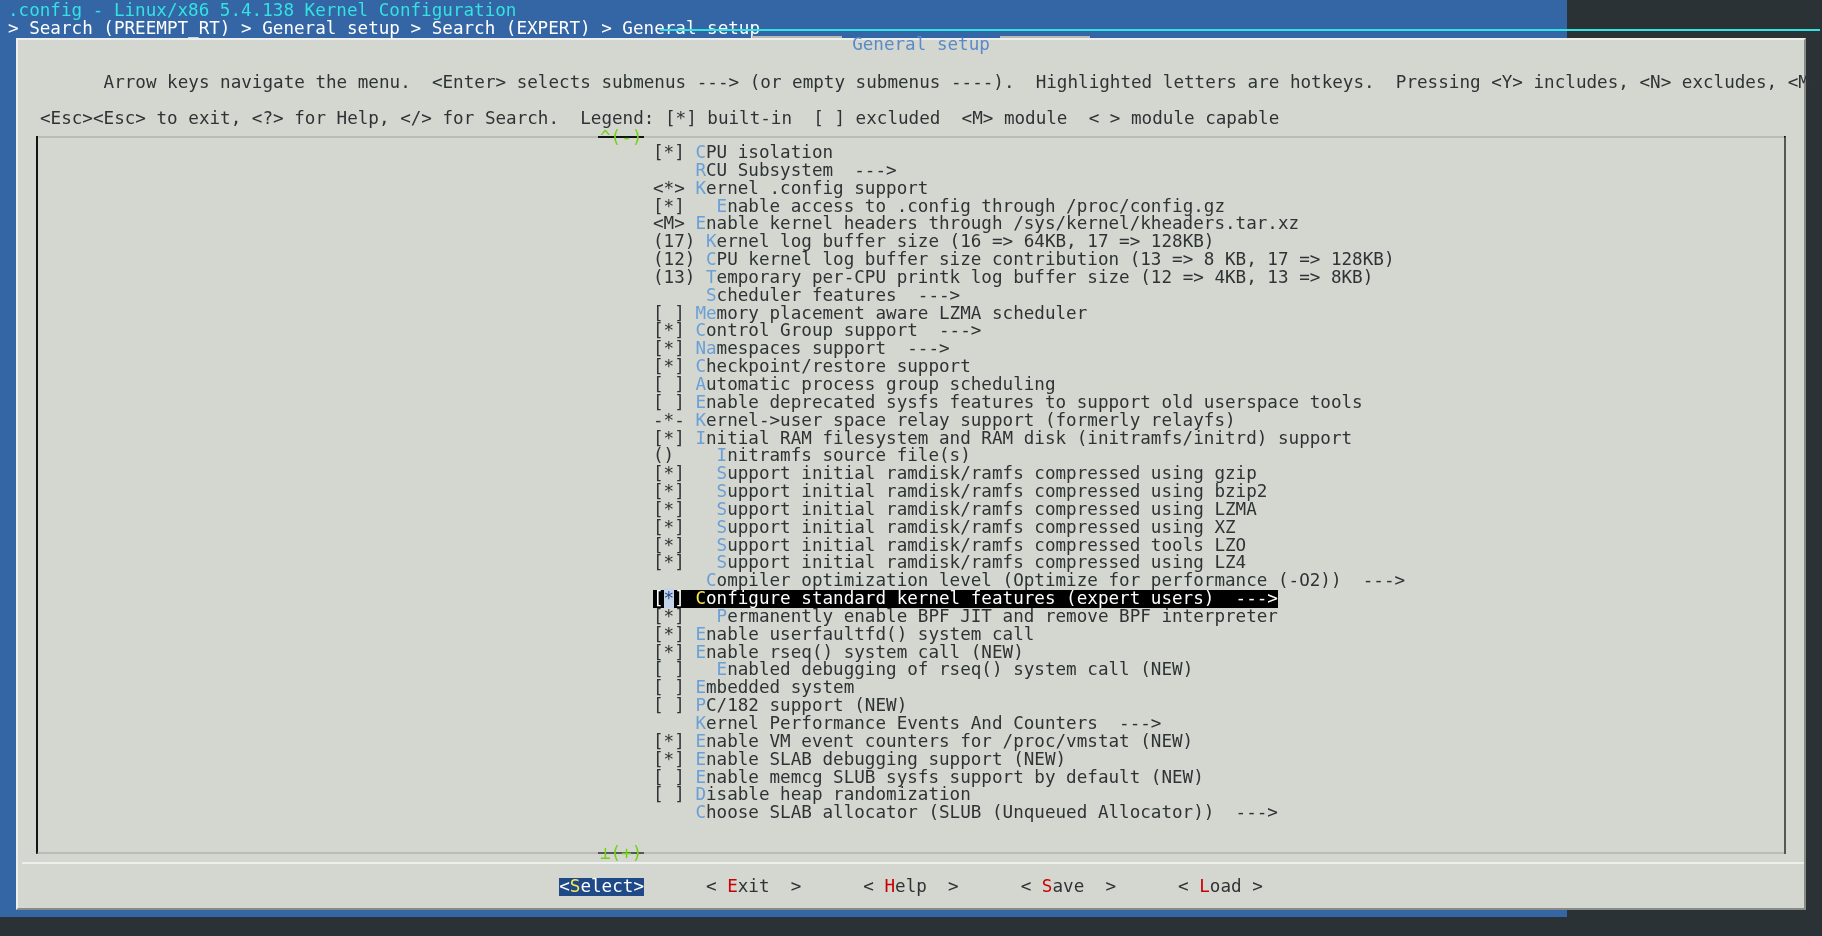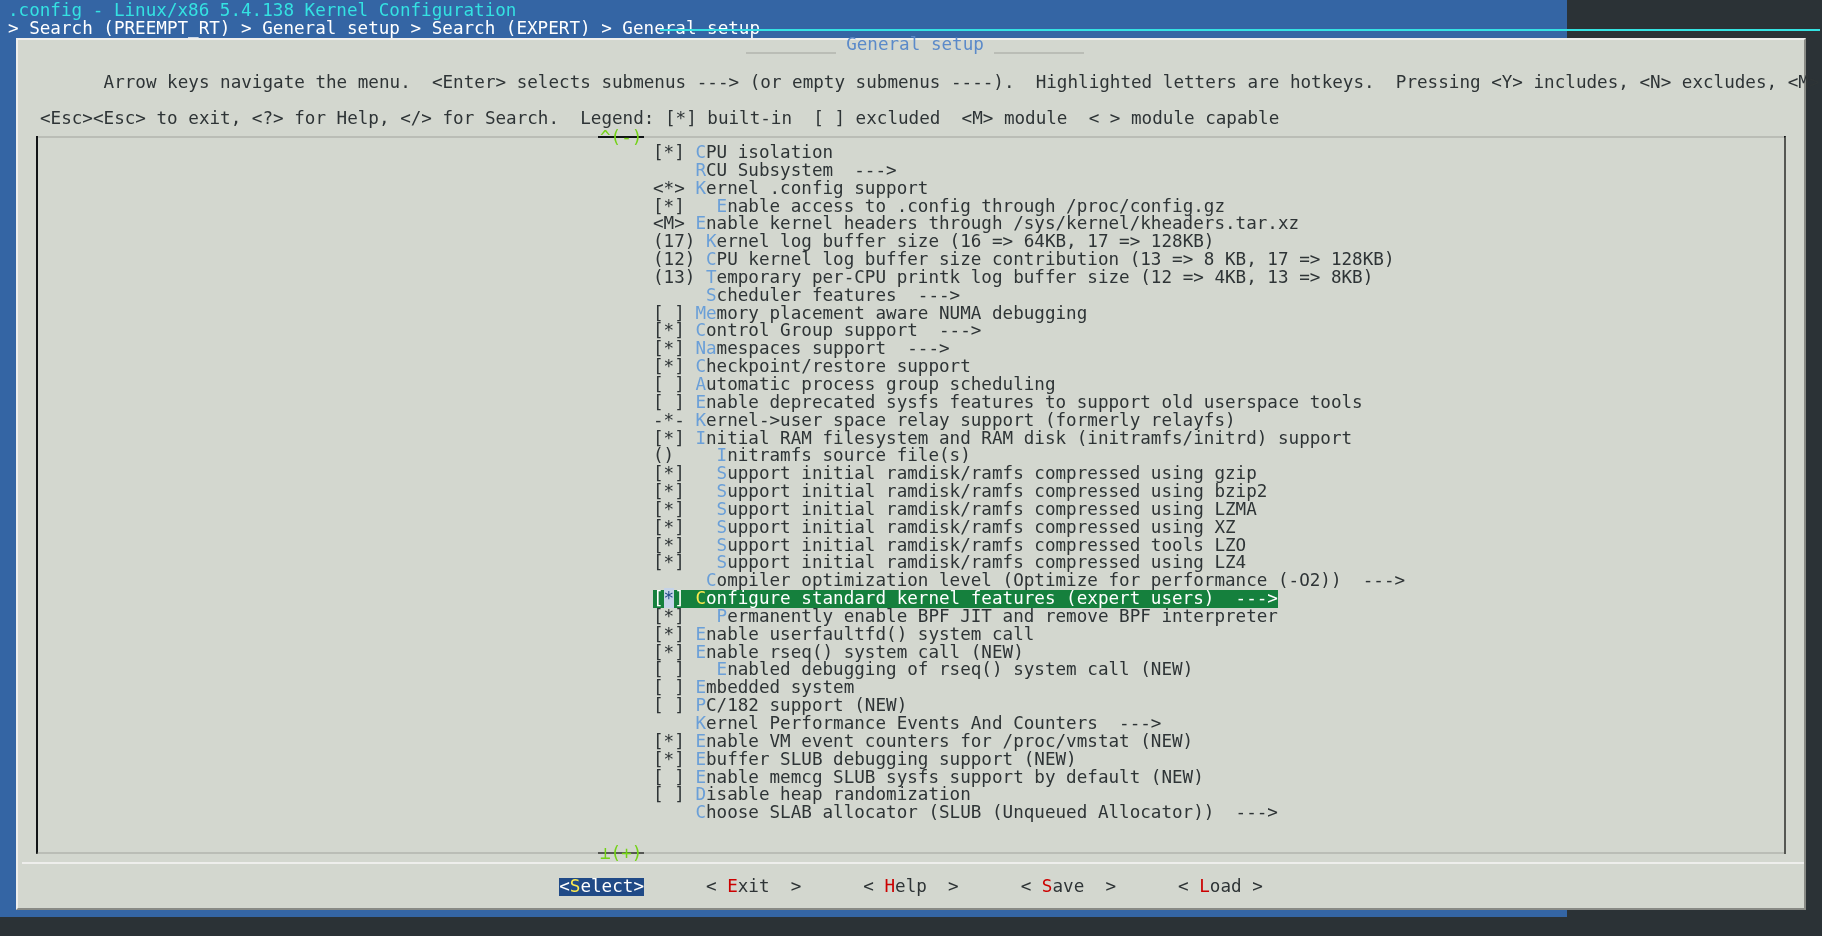--- a/index.html
+++ b/index.html
@@ -55,24 +55,24 @@
     box-sizing: border-box;
     border-top: 2px solid #eeeeec;
     border-left: 2px solid #eeeeec;
     border-right: 2px solid #888a85;
     border-bottom: 2px solid #888a85;
   }
 
   
   .dlg-title-row {
     position: absolute;
-    left: 4px; top: -4px;
+    left: 10px; top: -4px;
     width: 100%;
     display: flex;
-    align-items: flex-end;
+    align-items: flex-start;
     justify-content: center;
     gap: 10px;
   }
   .dlg-rule {
     height: 2px;
     background: #babdb6;
     flex: 0 0 auto;
   }
   .dlg-rule.l { width: 90px; }
   .dlg-rule.r { width: 90px; }
@@ -136,21 +136,21 @@
   .row {
     height: 17.85px;
     line-height: 17.85px;
     white-space: pre;
     color: #2e3436;
     padding-left: 583px;
     box-sizing: border-box;
   }
   .row .hk { color: #6a9fd8; }
   .row.sel {
-    background: #15803d;
+    background: #000000;
     color: #ffffff;
     display: inline-block;
     padding-left: 0;
     margin-left: 583px;
   }
   .row.sel .hk { color: #fce94f; }
   .row.sel .cur {
     background: #c5d3e8;
     color: #204a87;
   }
@@ -217,21 +217,21 @@
       <div id="menu">
           <div class="row"><span>[*] </span><span class="hk">C</span><span>PU isolation</span></div>
           <div class="row"><span>    </span><span class="hk">R</span><span>CU Subsystem  ---&gt;</span></div>
           <div class="row"><span>&lt;*&gt; </span><span class="hk">K</span><span>ernel .config support</span></div>
           <div class="row"><span>[*]   </span><span class="hk">E</span><span>nable access to .config through /proc/config.gz</span></div>
           <div class="row"><span>&lt;M&gt; </span><span class="hk">E</span><span>nable kernel headers through /sys/kernel/kheaders.tar.xz</span></div>
           <div class="row"><span>(17) </span><span class="hk">K</span><span>ernel log buffer size (16 =&gt; 64KB, 17 =&gt; 128KB)</span></div>
           <div class="row"><span>(12) </span><span class="hk">C</span><span>PU kernel log buffer size contribution (13 =&gt; 8 KB, 17 =&gt; 128KB)</span></div>
           <div class="row"><span>(13) </span><span class="hk">T</span><span>emporary per-CPU printk log buffer size (12 =&gt; 4KB, 13 =&gt; 8KB)</span></div>
           <div class="row"><span>     </span><span class="hk">S</span><span>cheduler features  ---&gt;</span></div>
-          <div class="row"><span>[ ] </span><span class="hk">Me</span><span>mory placement aware NUMA debugging</span></div>
+          <div class="row"><span>[ ] </span><span class="hk">Me</span><span>mory placement aware LZMA scheduler</span></div>
           <div class="row"><span>[*] </span><span class="hk">C</span><span>ontrol Group support  ---&gt;</span></div>
           <div class="row"><span>[*] </span><span class="hk">Na</span><span>mespaces support  ---&gt;</span></div>
           <div class="row"><span>[*] </span><span class="hk">C</span><span>heckpoint/restore support</span></div>
           <div class="row"><span>[ ] </span><span class="hk">A</span><span>utomatic process group scheduling</span></div>
           <div class="row"><span>[ ] </span><span class="hk">E</span><span>nable deprecated sysfs features to support old userspace tools</span></div>
           <div class="row"><span>-*- </span><span class="hk">K</span><span>ernel-&gt;user space relay support (formerly relayfs)</span></div>
           <div class="row"><span>[*] </span><span class="hk">I</span><span>nitial RAM filesystem and RAM disk (initramfs/initrd) support</span></div>
           <div class="row"><span>()    </span><span class="hk">I</span><span>nitramfs source file(s)</span></div>
           <div class="row"><span>[*]   </span><span class="hk">S</span><span>upport initial ramdisk/ramfs compressed using gzip</span></div>
           <div class="row"><span>[*]   </span><span class="hk">S</span><span>upport initial ramdisk/ramfs compressed using bzip2</span></div>
@@ -242,21 +242,21 @@
           <div class="row"><span>     </span><span class="hk">C</span><span>ompiler optimization level (Optimize for performance (-O2))  ---&gt;</span></div>
           <div style="height: 17.85px;"><div class="row sel"><span>[<span class="cur">*</span>] </span><span class="hk">C</span><span>onfigure standard kernel features (expert users)  ---&gt;</span></div></div>
           <div class="row"><span>[*]   </span><span class="hk">P</span><span>ermanently enable BPF JIT and remove BPF interpreter</span></div>
           <div class="row"><span>[*] </span><span class="hk">E</span><span>nable userfaultfd() system call</span></div>
           <div class="row"><span>[*] </span><span class="hk">E</span><span>nable rseq() system call (NEW)</span></div>
           <div class="row"><span>[ ]   </span><span class="hk">E</span><span>nabled debugging of rseq() system call (NEW)</span></div>
           <div class="row"><span>[ ] </span><span class="hk">E</span><span>mbedded system</span></div>
           <div class="row"><span>[ ] </span><span class="hk">P</span><span>C/182 support (NEW)</span></div>
           <div class="row"><span>    </span><span class="hk">K</span><span>ernel Performance Events And Counters  ---&gt;</span></div>
           <div class="row"><span>[*] </span><span class="hk">E</span><span>nable VM event counters for /proc/vmstat (NEW)</span></div>
-          <div class="row"><span>[*] </span><span class="hk">E</span><span>buffer SLUB debugging support (NEW)</span></div>
+          <div class="row"><span>[*] </span><span class="hk">E</span><span>nable SLAB debugging support (NEW)</span></div>
           <div class="row"><span>[ ] </span><span class="hk">E</span><span>nable memcg SLUB sysfs support by default (NEW)</span></div>
           <div class="row"><span>[ ] </span><span class="hk">D</span><span>isable heap randomization</span></div>
           <div class="row"><span>    </span><span class="hk">C</span><span>hoose SLAB allocator (SLUB (Unqueued Allocator))  ---&gt;</span></div>
         </div>
 
       <div class="scrollhint bottom">
         <div class="sh-rule a"></div>
         <div class="sh-mark">⊥(+)</div>
         <div class="sh-rule b"></div>
       </div>

